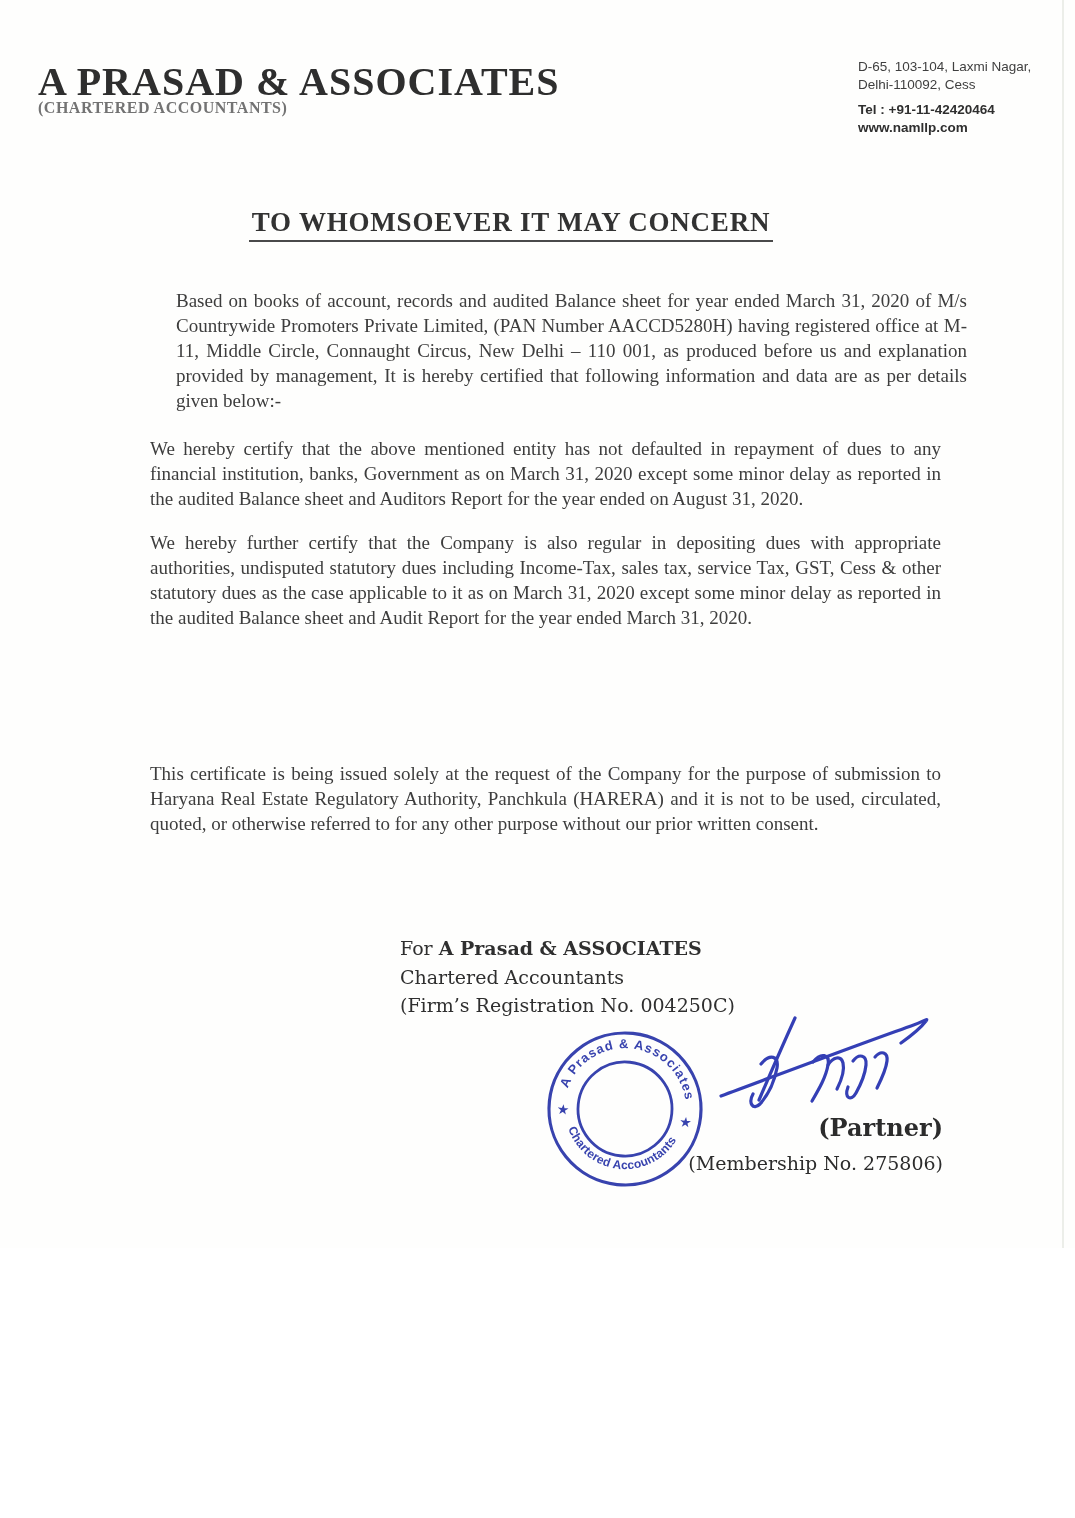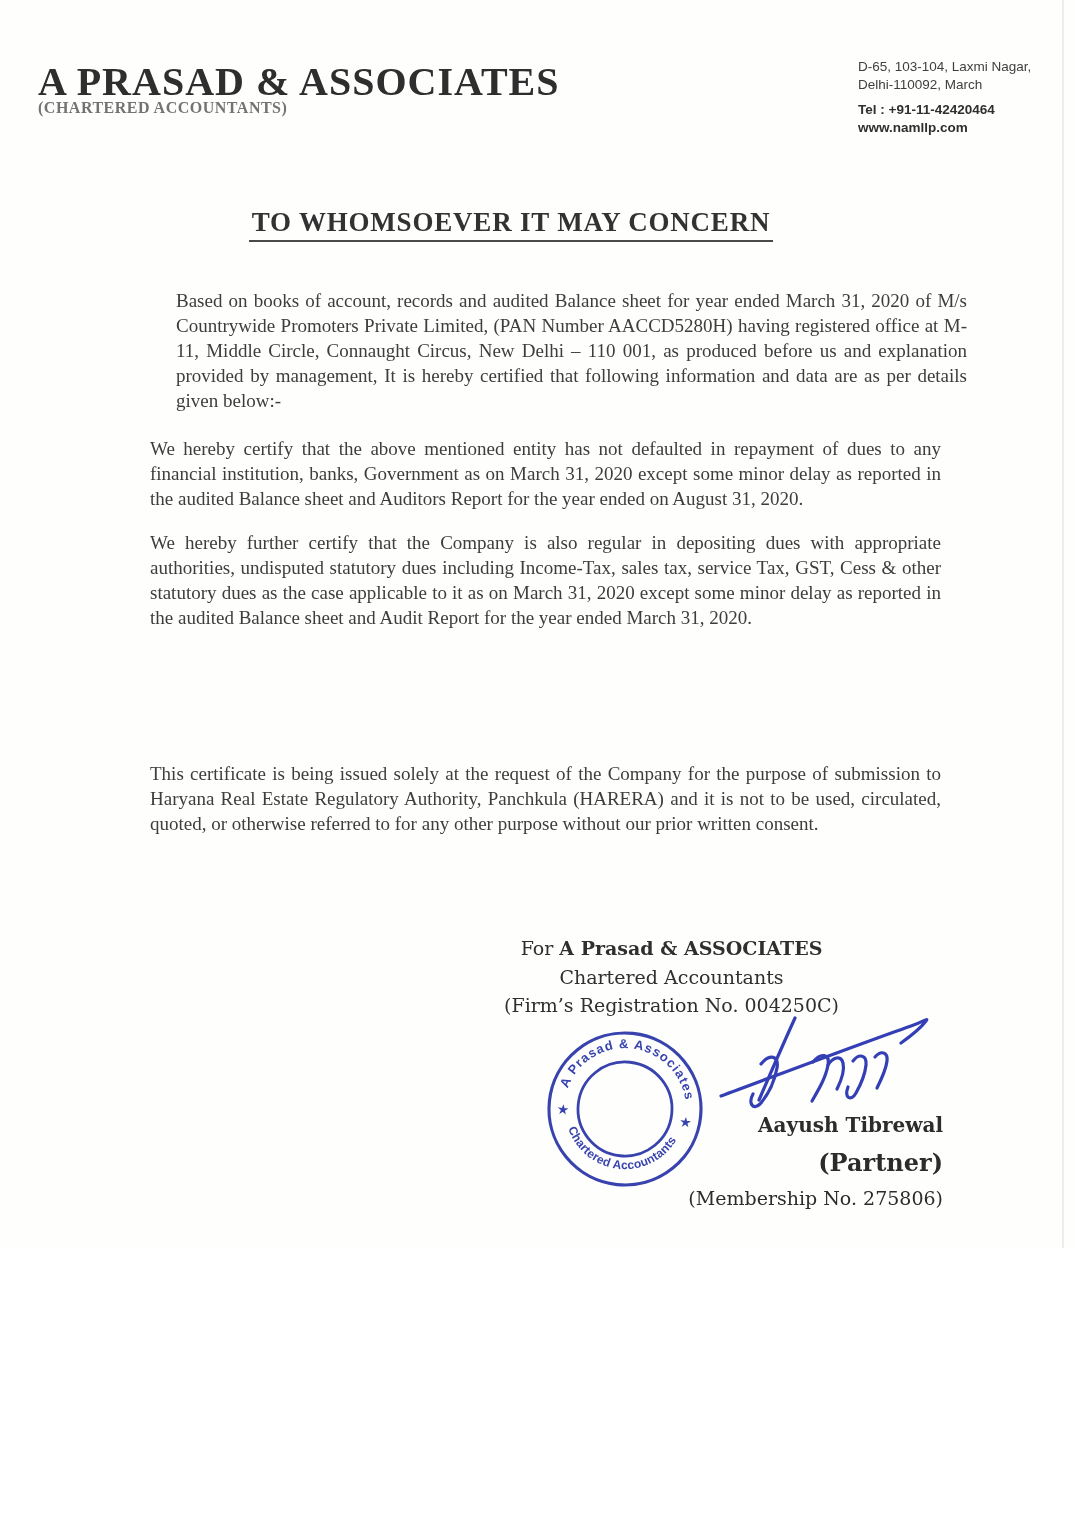--- a/index.html
+++ b/index.html
@@ -33,21 +33,21 @@
   }
   
   .para {
     position:absolute; left:150px; width:791px;
     font-size:19px; line-height:25px; text-align:justify; color:#3d3d3d;
   }
   .p1 { top:288px;margin-left:26px; } .p2 { top:436px; } .p3 { top:530px; }
   .p4 { top:657px; } .p5 { top:761px; }
   
   .sign-top {
-    position:absolute; left:400px; top:934px; width:543px; text-align:center;
+    position:absolute; left:400px; top:934px; width:543px; text-align:left;
     font-family:"DejaVu Serif", serif; font-size:19px; line-height:28.5px; color:#2f2f2f;
   }
   .sign-top .bold { font-weight:bold; }
   .sign-names {
     position:absolute; left:400px; top:1113px; width:543px; text-align:right;
     font-family:"DejaVu Serif", serif; color:#2c2c2c;
   }
   .signatory { font-size:20px; font-weight:bold; margin-bottom:11px; }
   .partner   { font-size:24px; font-weight:bold; margin-bottom:10px; }
   .membership{ font-size:19px; }
@@ -77,21 +77,21 @@
 </style>
 </head>
 <body>
 
 <div class="page">
 
   <div class="firm-name">A PRASAD &amp; ASSOCIATES</div>
   <div class="firm-sub">(CHARTERED ACCOUNTANTS)</div>
   <div class="addr">
     <div>D-65, 103-104, Laxmi Nagar,</div>
-    <div>Delhi-110092, March</div>
+    <div>Delhi-110092, Cess</div>
     <div class="contact">Tel : +91-11-42420464</div>
     <div class="contact" style="margin-top:0">www.namllp.com</div>
   </div>
 
   <div class="title-wrap">
     <span class="doc-title">TO WHOMSOEVER IT MAY CONCERN</span>
   </div>
 
   <p class="para p1">Based on books of account, records and audited Balance sheet for year ended March 31, 2020 of M/s Countrywide Promoters Private Limited, (PAN Number AACCD5280H) having registered office at M-11, Middle Circle, Connaught Circus, New Delhi – 110 001, as produced before us and explanation provided by management, It is hereby certified that following information and data are as per details given below:-</p>
   <p class="para p2">We hereby certify that the above mentioned entity has not defaulted in repayment of dues to any financial institution, banks, Government as on March 31, 2020 except some minor delay as reported in the audited Balance sheet and Auditors Report for the year ended on August 31, 2020.</p>
@@ -127,21 +127,20 @@
       <path d="M80,6 C70,28 56,60 44,88"></path>
       <path d="M46,52 C55,41 64,44 62,56 C59,72 52,84 45,92 C38,99 33,91 38,82"></path>
       <path d="M98,50 C106,40 115,42 113,53 C111,65 104,77 97,89"></path>
       <path d="M113,53 C118,45 126,43 128,51 C130,59 126,69 122,77"></path>
       <path d="M138,49 C144,41 152,43 151,53 C150,63 146,72 141,81 C136,90 129,86 133,75"></path>
       <path d="M160,45 C166,38 173,40 172,49 C171,58 166,68 162,76"></path>
     </g>
   </svg>
 
   <div class="sign-names">
-    <div class="signatory">Aayush Tibrewal</div>
     <div class="partner">(Partner)</div>
     <div class="membership">(Membership No. 275806)</div>
   </div>
 
 
   <div class="bar bar-noise"></div>
   <div class="bar bar-dark" style="background: rgb(57, 68, 59);"></div>
   <div class="bar bar-green" style="background: rgb(86, 167, 62);"></div>
   <div class="bar bar-navy" style="background: rgb(78, 78, 106);"></div>
   <div class="bar bar-cream" style="background: rgb(246, 239, 205);"></div>

